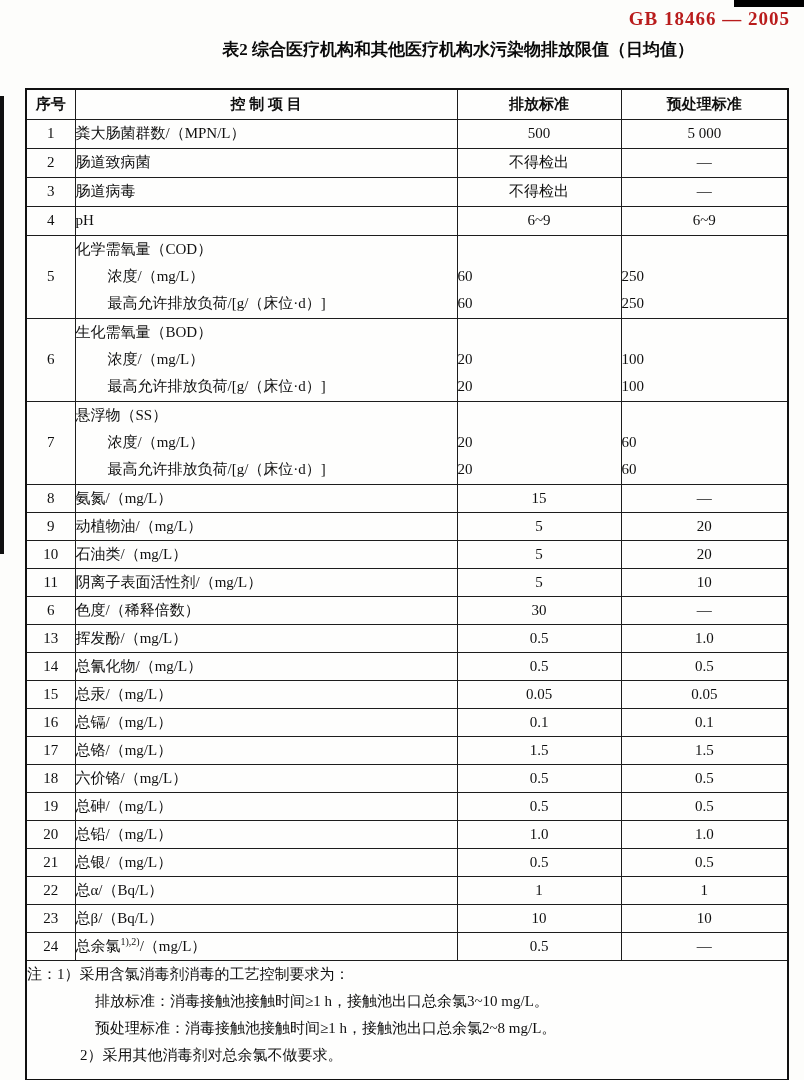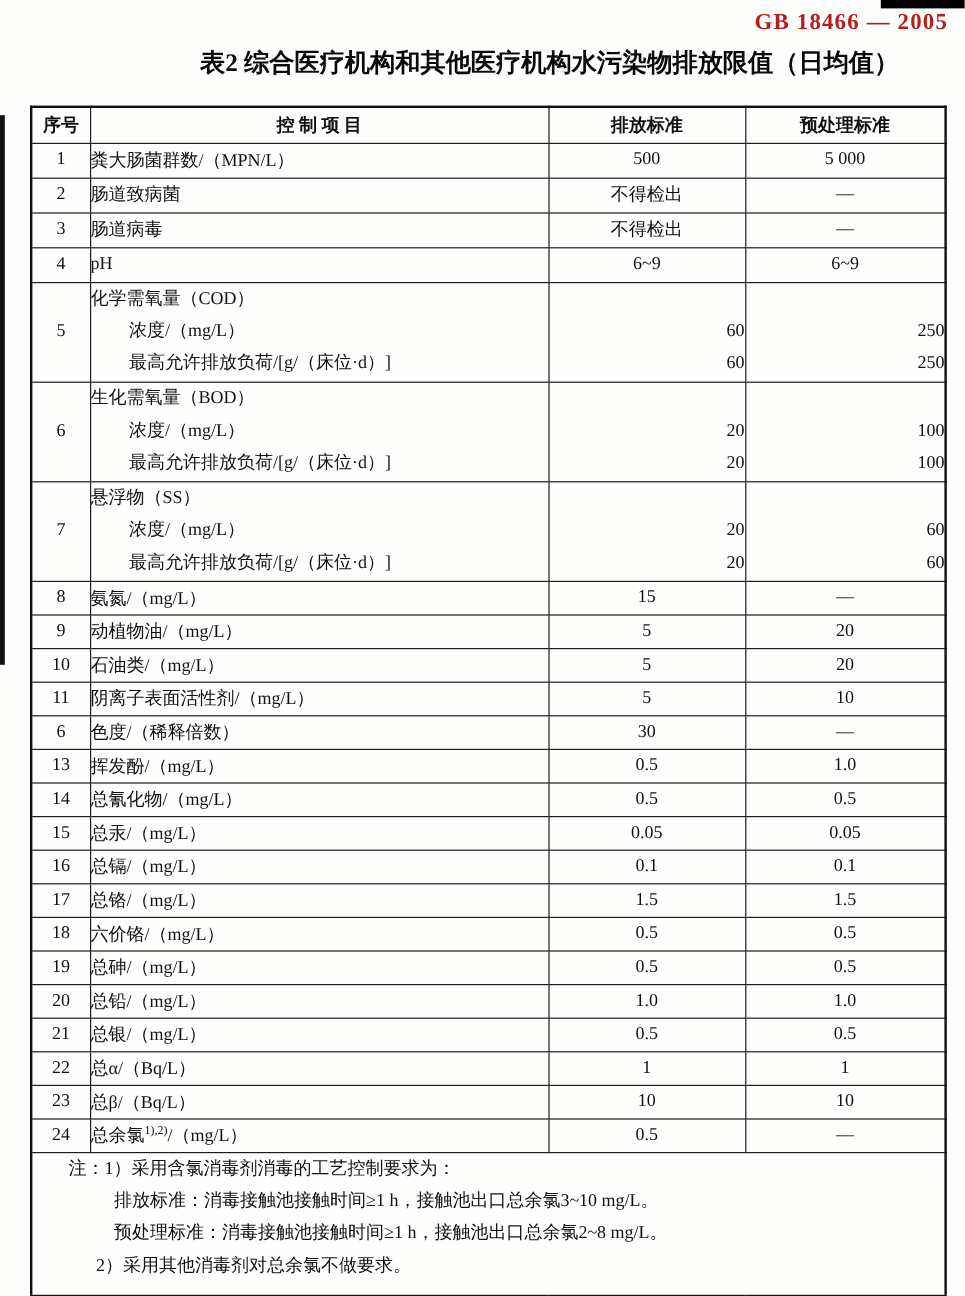--- a/index.html
+++ b/index.html
@@ -16,21 +16,21 @@
   .artifact-left-edge{position:absolute;top:96px;left:0;width:4px;height:458px;background:#101010;}
 
   .doc-code{
     position:absolute;top:8px;right:14px;
     font-size:19px;font-weight:bold;letter-spacing:1px;
     color:#b91c1c;
   }
   .table-title{
     position:absolute;top:38px;left:0;width:100%;
     box-sizing:border-box;padding-left:112px;
-    text-align:center;font-size:21px;font-weight:bold;color:#0a0a0a;
+    text-align:center;font-size:17px;font-weight:bold;color:#0a0a0a;
   }
 
   table.std{
     position:absolute;left:25px;top:88px;
     width:762px;border-collapse:collapse;table-layout:fixed;
     background:#fefefd;
   }
   table.std td, table.std th{
     border:1.6px solid #1d1d1d;
     padding:0;font-size:15px;color:#101010;
@@ -45,30 +45,30 @@
   tr.r-g{height:83px;}   
   tr.r-b{height:28px;}   
 
   td.c-no{text-align:center;vertical-align:middle;}
   td.c-item{text-align:left;vertical-align:middle;padding-left:14px;}
   td.c-val{text-align:center;vertical-align:middle;}
 
   td.c-item-group{vertical-align:top;padding-left:14px;padding-top:1px;}
   .g-line{line-height:27px;height:27px;white-space:nowrap;}
   .g-sub{padding-left:32px;}
-  td.c-val-group{vertical-align:top;text-align:right;padding-top:1px;}
+  td.c-val-group{vertical-align:top;text-align:left;padding-top:1px;}
 
   sup.item-sup{font-size:10px;line-height:0;}
 
   td.c-notes{
     vertical-align:top;height:118px;
     padding-top:11px;font-size:15px;
   }
   .note-line{line-height:27px;}
-  .indent-0{padding-left:30px;}
+  .indent-0{}
   .indent-1{padding-left:53px;}
   .indent-2{padding-left:68px;}
 </style>
 </head>
 <body>
 
 <div class="artifact-top-right"></div>
 <div class="artifact-left-edge"></div>
 
 <div class="doc-code">GB 18466 — 2005</div>

